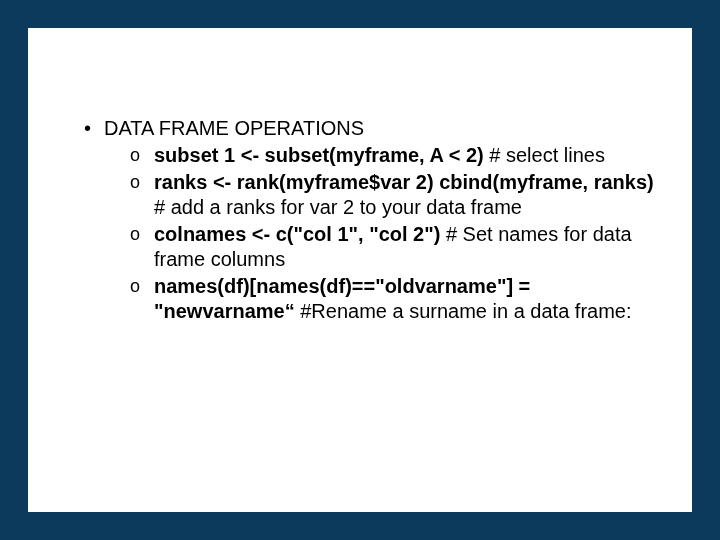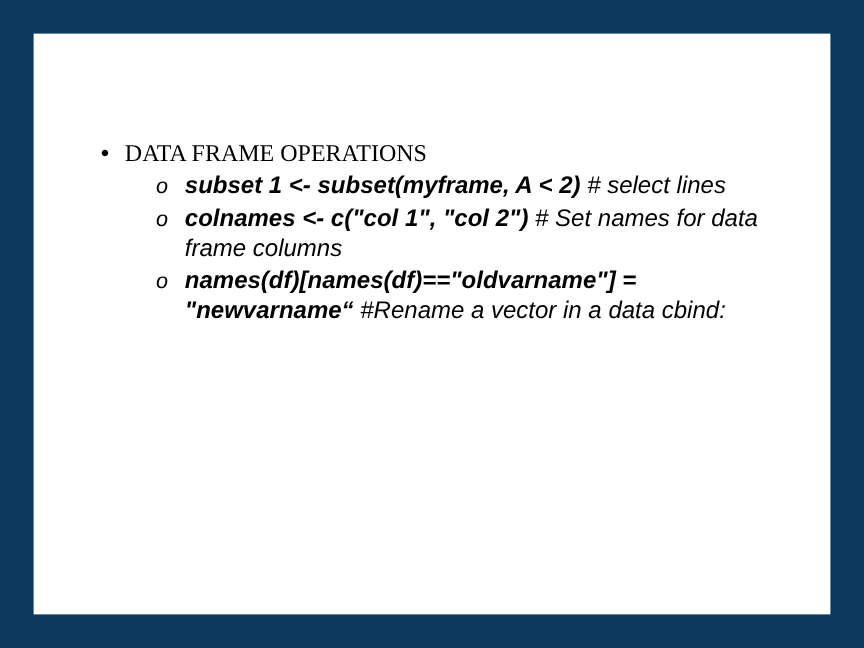--- a/index.html
+++ b/index.html
@@ -37,27 +37,25 @@
   .top-item::before {
     content: "•";
     position: absolute;
     left: 0;
     top: 0;
     font-size: 20px;
     line-height: 1.25;
   }
   .heading {
     font-weight: 400;
-    font-family: Liberation Serif, serif;
   }
   .sub-list {
     list-style: none;
     margin: 2px 0 0 0;
     padding: 0 0 0 26px;
-    font-style: italic;
   }
   .sub-item {
     position: relative;
     padding-left: 24px;
     margin: 0 0 2px 0;
   }
   .sub-item::before {
     content: "o";
     position: absolute;
     left: 0;
@@ -80,22 +78,25 @@
 <div class="slide">
   <div class="content">
     <ul class="top-list">
       <li class="top-item">
         <span class="heading">DATA FRAME OPERATIONS</span>
         <ul class="sub-list">
           <li class="sub-item">
             <span class="code">subset 1 &lt;- subset(myframe, A &lt; 2)</span><span class="comment"> # select lines</span>
           </li>
           <li class="sub-item">
+            <span class="code">ranks &lt;- rank(myframe$var 2) cbind(myframe, ranks)</span><span class="comment"> # add a ranks for var 2 to your data frame</span>
+          </li>
+          <li class="sub-item">
             <span class="code">colnames &lt;- c("col 1", "col 2")</span><span class="comment"> # Set names for data frame columns</span>
           </li>
           <li class="sub-item">
-            <span class="code">names(df)[names(df)=="oldvarname"] = "newvarname“</span><span class="comment"> #Rename a vector in a data cbind:</span>
+            <span class="code">names(df)[names(df)=="oldvarname"] = "newvarname“</span><span class="comment"> #Rename a surname in a data frame:</span>
           </li>
         </ul>
       </li>
     </ul>
   </div>
 </div>
 
 </body></html>

